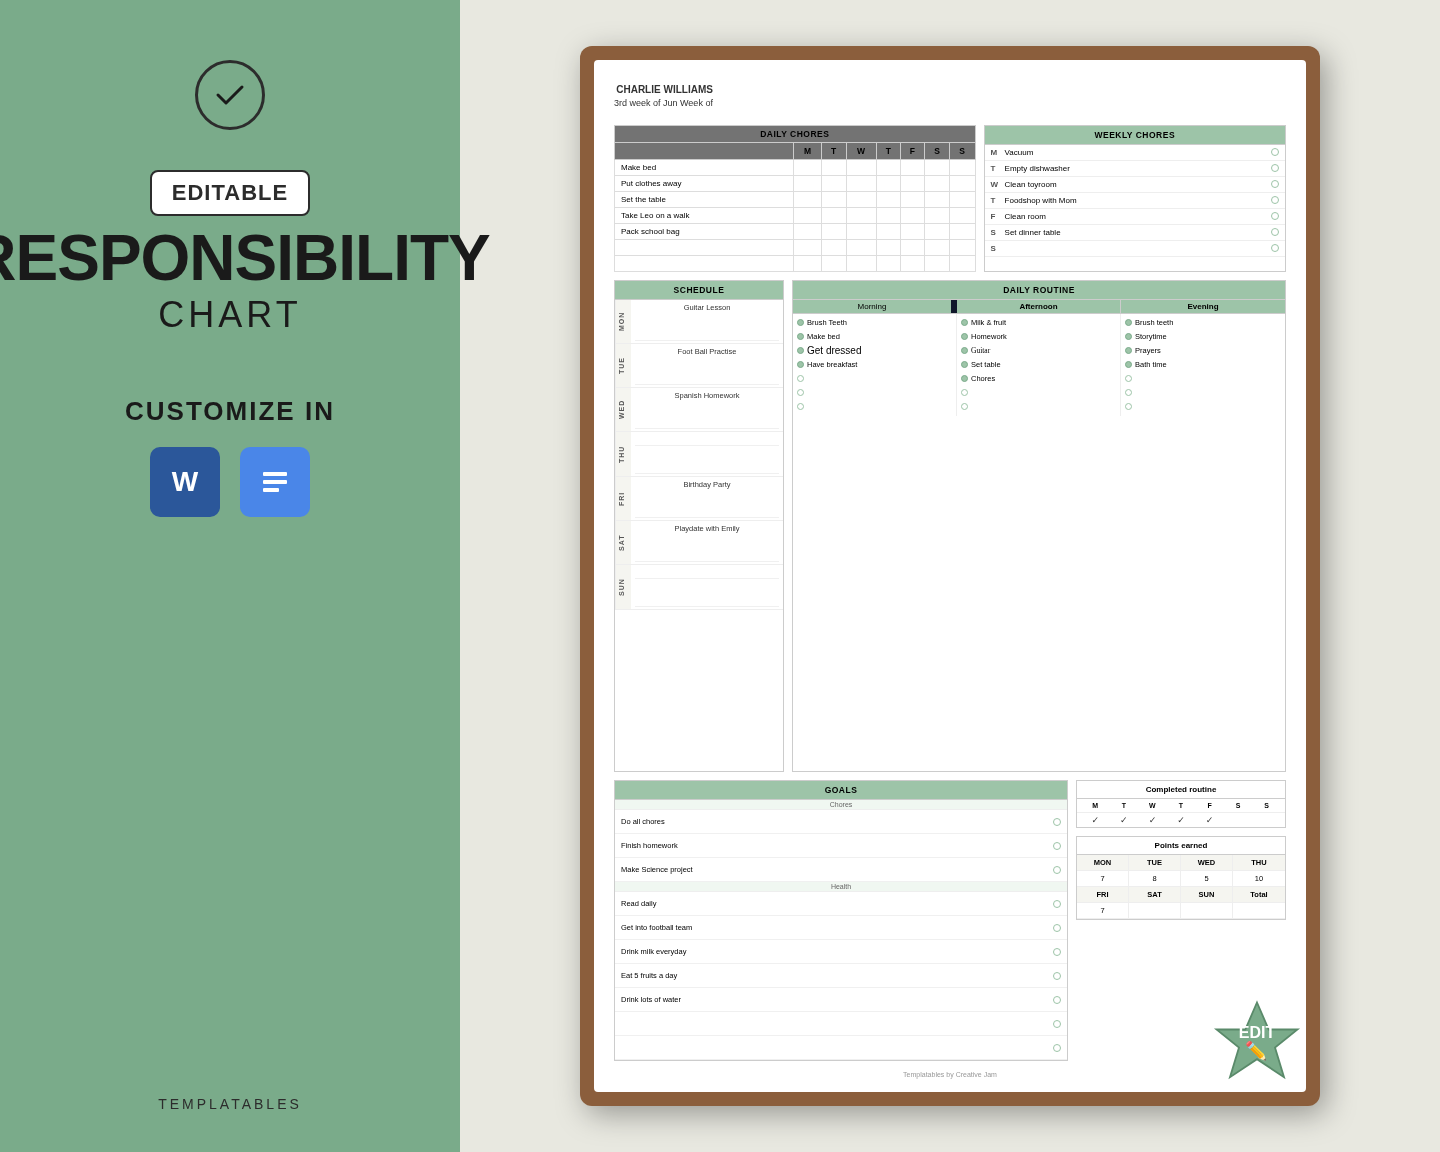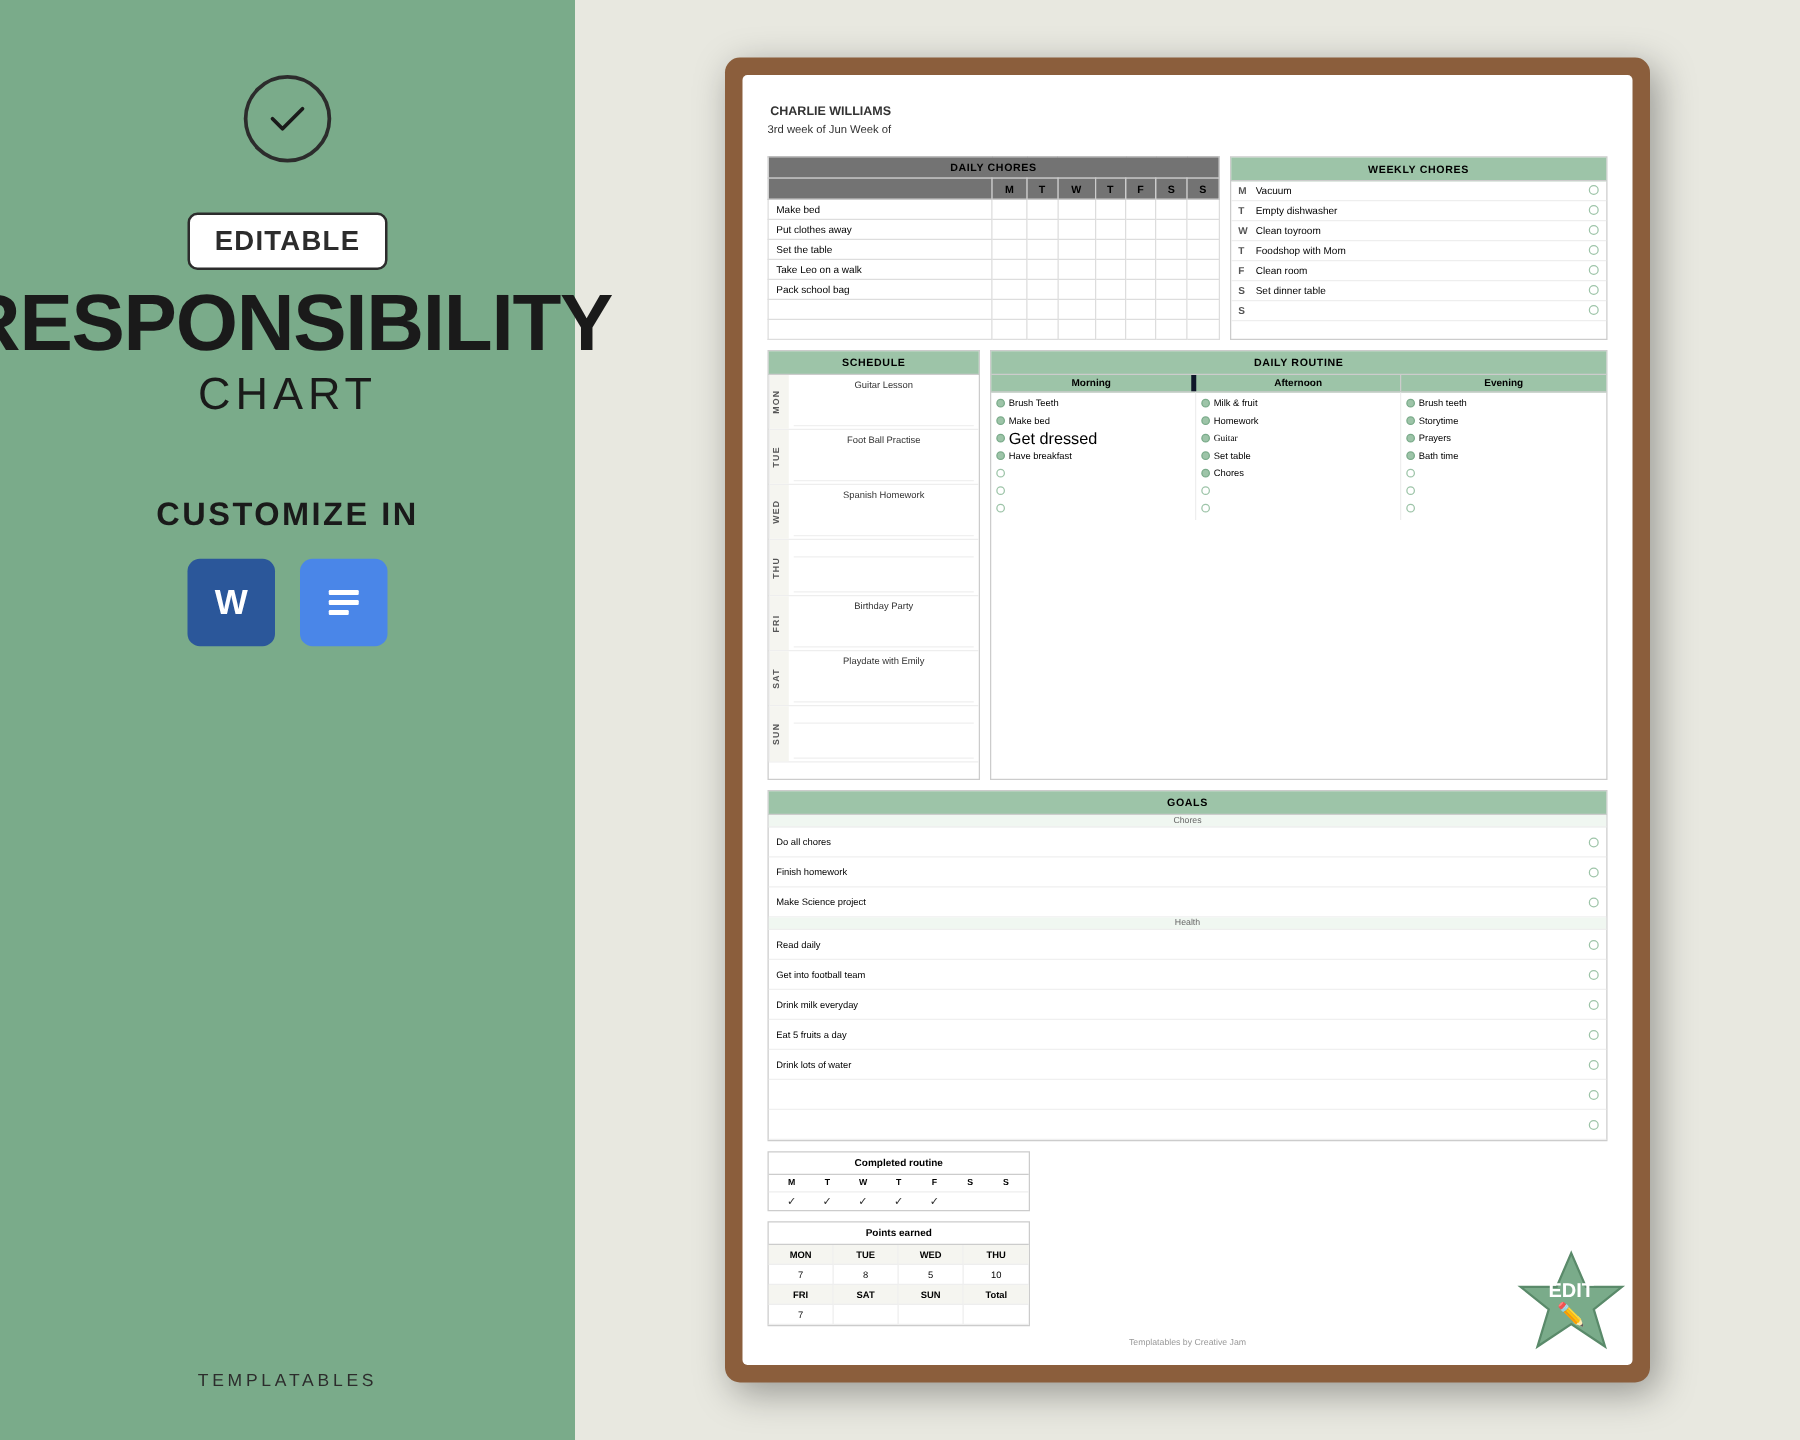--- a/index.html
+++ b/index.html
@@ -337,21 +337,20 @@
       background: white;
       flex-shrink: 0;
     }
     .routine-dot.green { background: #9dc4a8; border-color: #7aab8a; }
 
     
     .bottom-section {
       display: flex;
       gap: 8px;
       flex-shrink: 0;
-      flex-direction: column;
     }
 
     
     .goals-section {
       flex: 1;
       border: 1px solid #ccc;
       font-size: 8px;
     }
     .goals-header {
       background: #9dc4a8;
@@ -696,37 +695,37 @@
                 </div>
               </div>
             </div>
         </div>
 
         <div class="daily-routine">
           <div class="routine-header-row">
             <span style="grid-column:1/4;font-size:8.5px;font-weight:700;letter-spacing:0.5px">DAILY ROUTINE</span>
           </div>
           <div style="background:#9dc4a8;display:grid;grid-template-columns:1fr 1fr 1fr;text-align:center;border-bottom:1px solid #ccc;">
-            <span style="padding:2px;font-size:8px;font-weight:700;border-right:4px solid #0f172a">Morning</span>
+            <span style="padding:2px;font-size:8px;font-weight:400;border-right:6px solid #0f172a">Morning</span>
             <span style="padding:2px;font-size:8px;font-weight:700;border-right:1px solid #ccc">Afternoon</span>
             <span style="padding:2px;font-size:8px;font-weight:700">Evening</span>
           </div>
           <div style="display:grid;grid-template-columns:1fr 1fr 1fr;" id="routine-body">
           <div class="routine-col" style="border-right: 1px solid rgb(238, 238, 238);">
                 <div class="routine-item">
                   <div class="routine-dot green"></div>
                   <span style="font-size: 7.5px;">Brush Teeth</span>
                 </div>
                 <div class="routine-item">
                   <div class="routine-dot green"></div>
                   <span style="font-size: 7.5px;">Make bed</span>
                 </div>
                 <div class="routine-item">
                   <div class="routine-dot green"></div>
-                  <span style="font-size: 13px;">Get dressed</span>
+                  <span style="font-size: 10px;">Get dressed</span>
                 </div>
                 <div class="routine-item">
                   <div class="routine-dot green"></div>
                   <span style="font-size: 7.5px;">Have breakfast</span>
                 </div>
                 <div class="routine-item">
                   <div class="routine-dot"></div>
                   <span style="font-size: 7.5px;"></span>
                 </div>
                 <div class="routine-item">

